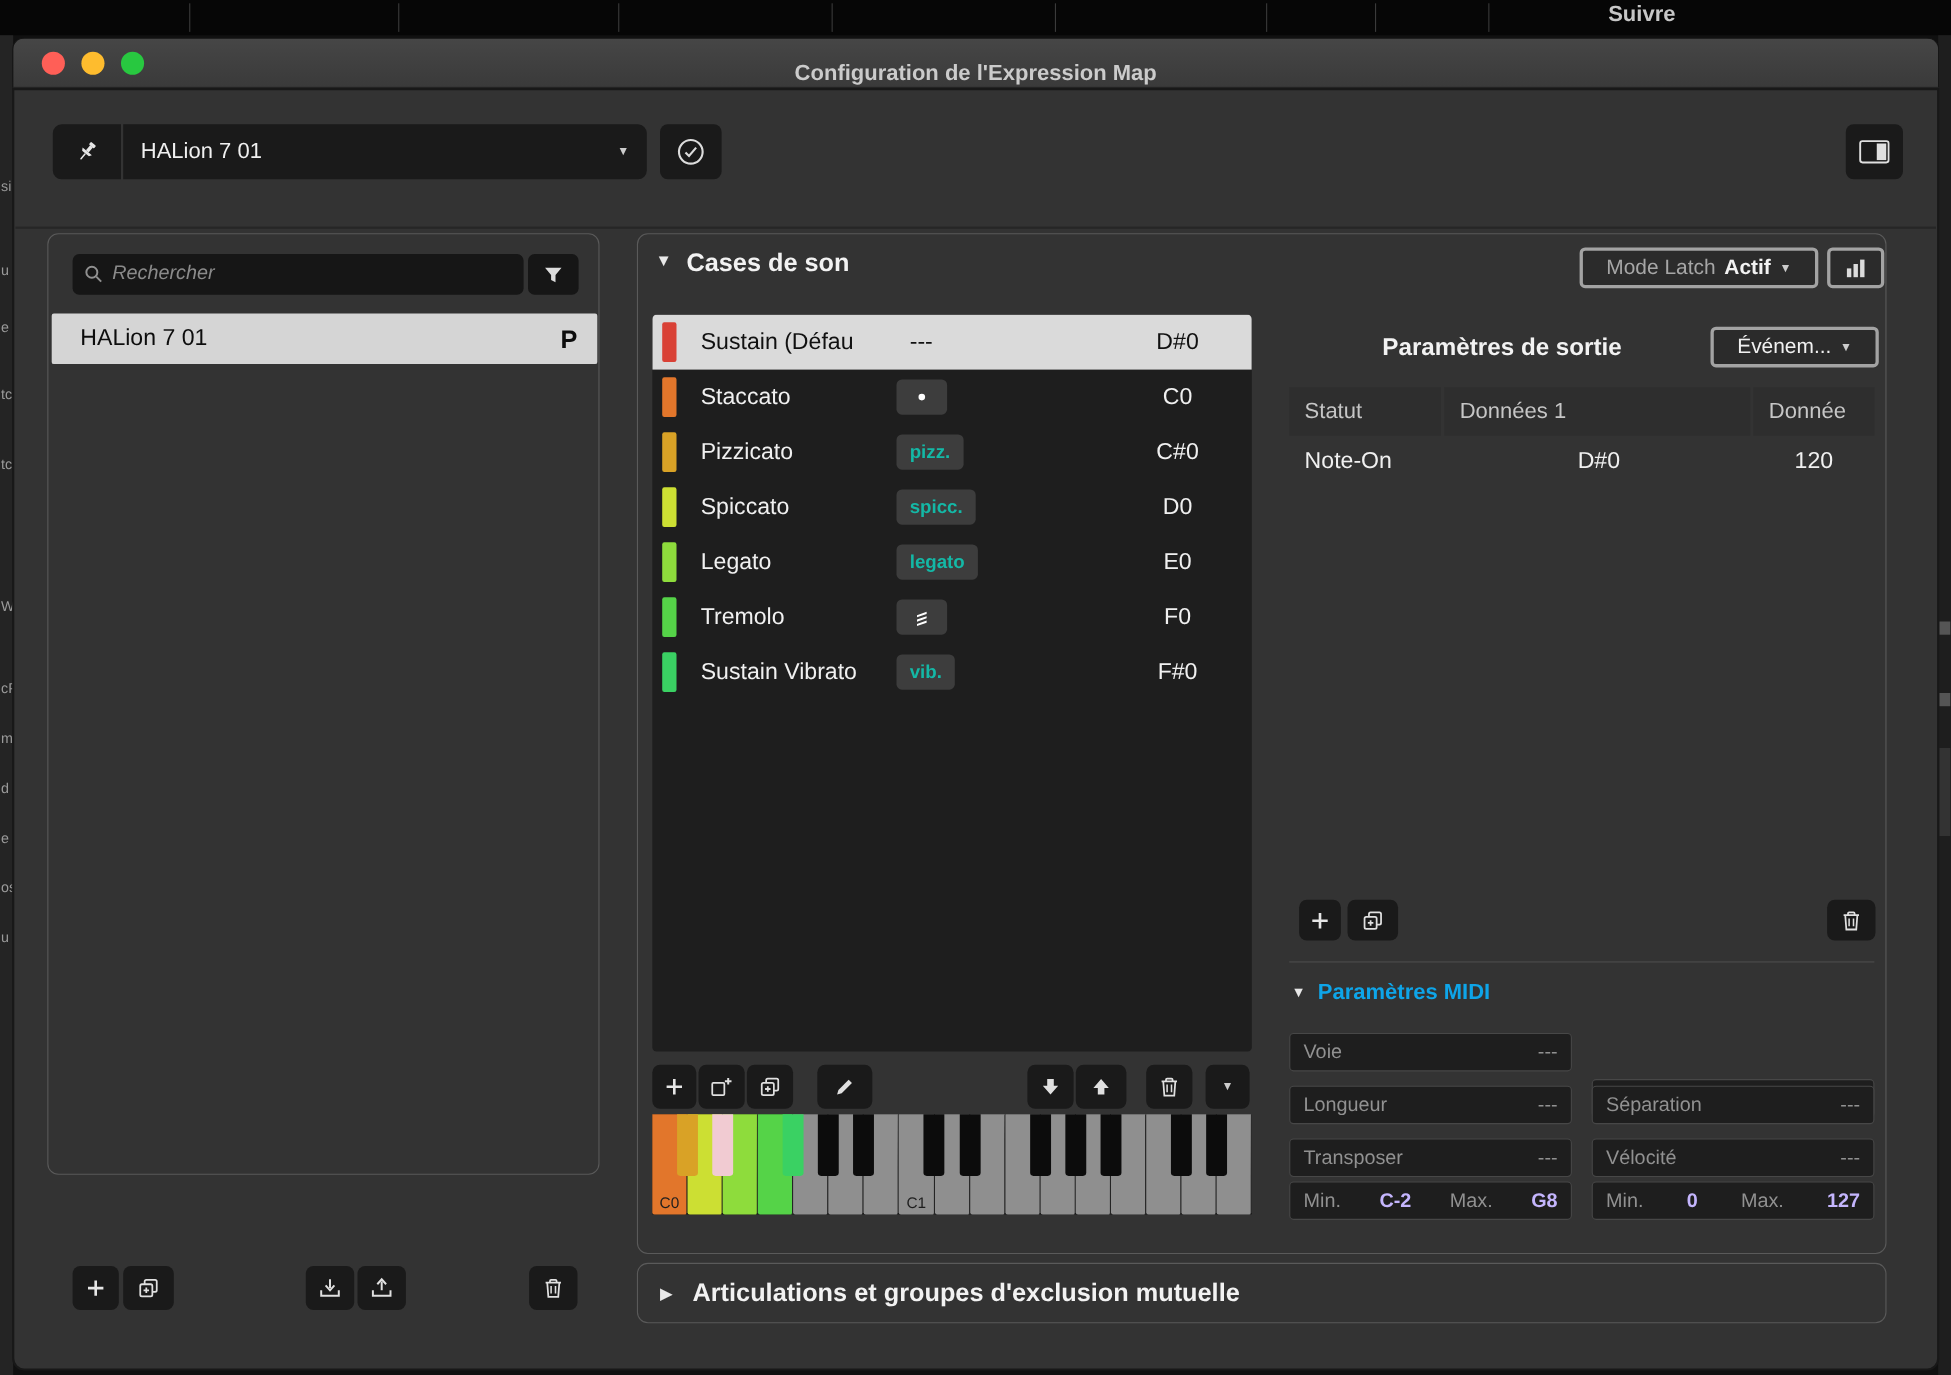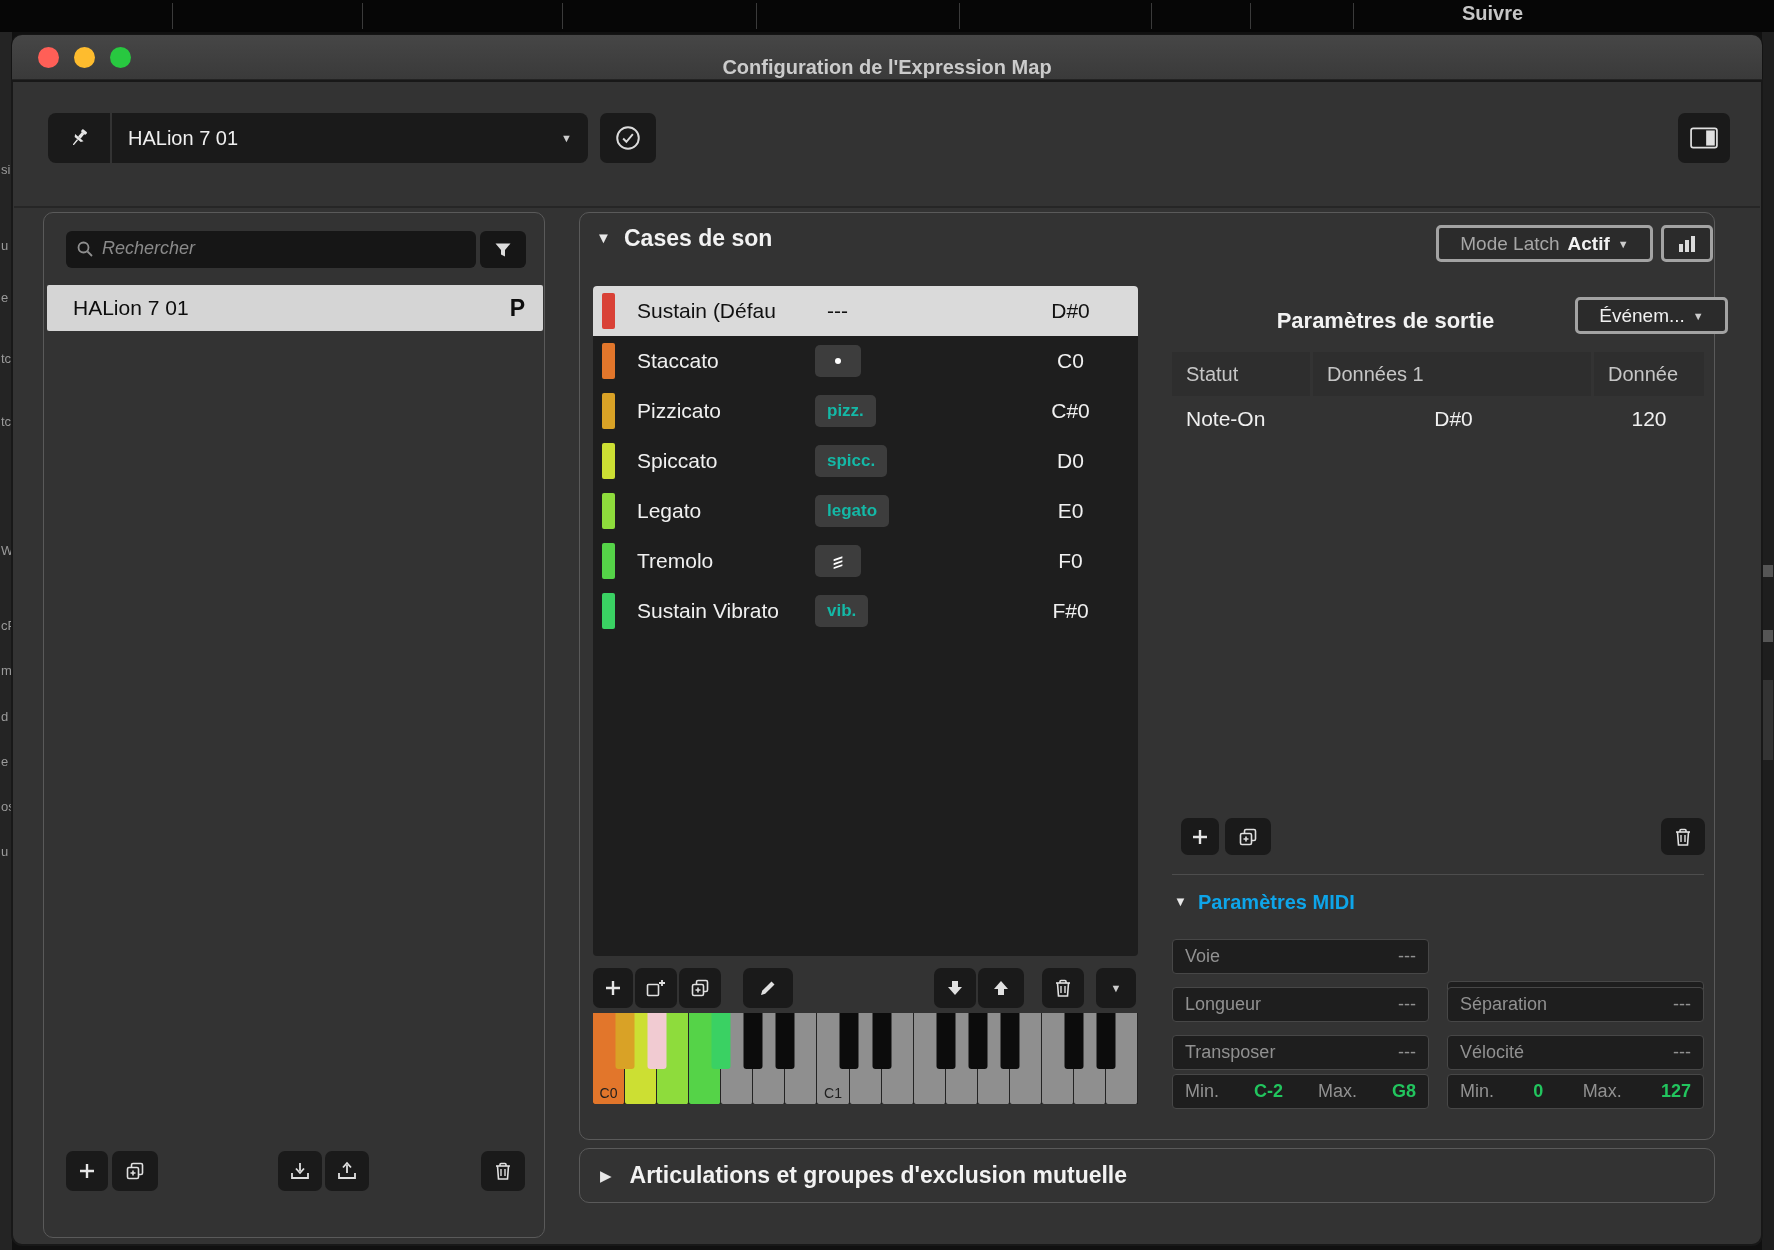--- a/index.html
+++ b/index.html
@@ -73,21 +73,21 @@
   
   .outhead{display:grid;grid-template-columns:138px 278px 110px;gap:3px;height:44px;}
   .outhead .hc{background:#2e2e2e;color:#c6c6c6;font-size:20px;display:flex;align-items:center;padding-left:14px;overflow:hidden;white-space:nowrap;}
   .outrow{display:grid;grid-template-columns:141px 281px 110px;height:46px;align-items:center;}
   .outrow .c1{font-size:21px;color:#f0f0f0;padding-left:14px;}
   .outrow .c2,.outrow .c3{font-size:21px;color:#f0f0f0;text-align:center;}
   .mfield{position:absolute;width:257px;height:35px;background:#1e1e1e;border:1px solid #474747;border-radius:4px;
     display:flex;align-items:center;justify-content:space-between;padding:0 12px;}
   .ml{font-size:18px;color:#919191;}
   .mv{font-size:18px;color:#919191;}
-  .mb{font-size:18px;font-weight:bold;color:#22c55e;}
+  .mb{font-size:18px;font-weight:bold;color:#c4b5fd;}
   .hline{position:absolute;height:1px;background:#4d4d4d;}
   .midititle{position:absolute;font-size:20px;font-weight:bold;color:#0ea5e9;}
   
   .articbar{position:absolute;left:579px;top:1148px;width:1136px;height:55px;background:#333333;
     border:1px solid #5a5a5a;border-radius:10px;display:flex;align-items:center;}
   .articbar .tri{margin-left:20px;font-size:15px;color:#e8e8e8;}
   .articbar .atitle{margin-left:18px;font-size:23px;font-weight:bold;color:#f2f2f2;}
 </style>
 </head>
 <body>
@@ -156,21 +156,21 @@
       </svg>
   </div>
   <div class="sq" style="left:1678px;top:113px;width:52px;height:50px;">
     <svg width="28" height="22" viewBox="0 0 26 20">
         <rect x="1" y="1" width="24" height="18" rx="2" fill="none" stroke="#e0e0e0" stroke-width="1.6"></rect>
         <rect x="15" y="3" width="8" height="14" fill="#e0e0e0"></rect>
       </svg>
   </div>
   <div class="divider"></div>
 
-  <div class="panel" style="left:43px;top:212px;width:502px;height:1026px;">
+  <div class="panel" style="left:43px;top:212px;width:502px;height:856px;">
     <div class="searchbox">
       <svg style="position:absolute;left:10px;top:9px" width="18" height="18" viewBox="0 0 18 18">
           <circle cx="7.5" cy="7.5" r="5" fill="none" stroke="#909090" stroke-width="1.8"></circle>
           <path d="M11.5 11.5 L16 16" stroke="#909090" stroke-width="1.8"></path>
         </svg>
       <input type="text" placeholder="Rechercher" style="">
     </div>
     <div class="sq" style="left:436px;top:18px;width:46px;height:37px;background:#161616;border-radius:6px;">
       <svg width="18" height="16" viewBox="0 0 18 16">
           <path d="M1.5 1.5 h15 L11 8 v6.5 L7 12.5 V8 Z" fill="#dcdcdc"></path>
@@ -382,21 +382,21 @@
         <div class="bkey" style="left: 35.2941%;"></div>
         <div class="bkey" style="left: 47.0588%;"></div>
         <div class="bkey" style="left: 52.9412%;"></div>
         <div class="bkey" style="left: 64.7059%;"></div>
         <div class="bkey" style="left: 70.5882%;"></div>
         <div class="bkey" style="left: 76.4706%;"></div>
         <div class="bkey" style="left: 88.2353%;"></div>
         <div class="bkey" style="left: 94.1176%;"></div>
       </div>
 
-    <div class="abs" style="left:616px;top:84px;width:532px;height:37px;display:flex;align-items:flex-end;">
+    <div class="abs" style="left:596px;top:84px;width:532px;height:37px;display:flex;align-items:center;">
       <div style="flex:1;text-align:center;font-size:22px;font-weight:bold;color:#f2f2f2;">Paramètres de sortie</div>
       <div class="outline-btn" style="position:relative;width:153px;height:37px;flex:none;">
         <span style="font-size:19px;color:#f0f0f0;">Événem...</span>
         <span class="caret">▼</span>
       </div>
     </div>
     <div class="abs" style="left:592px;top:139px;width:532px;">
       <div class="outhead">
         <div class="hc">Statut</div>
         <div class="hc">Données 1</div>

